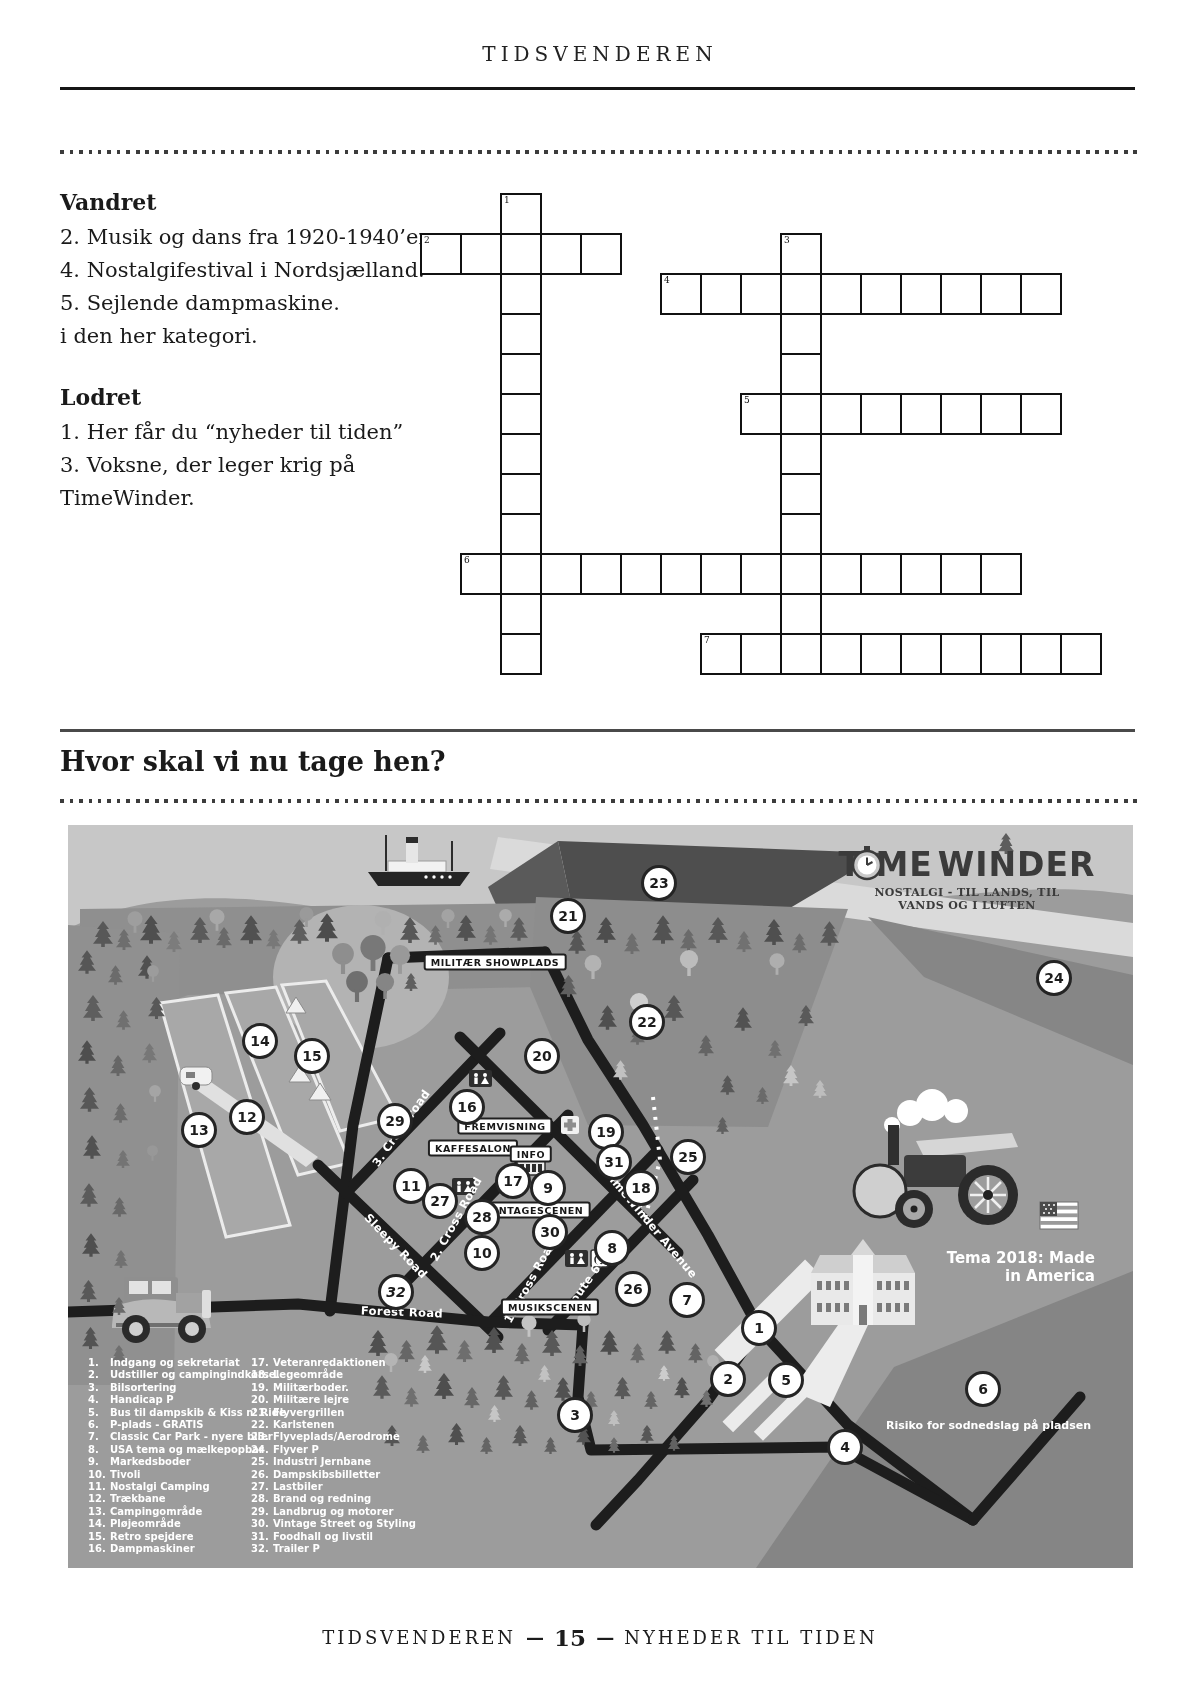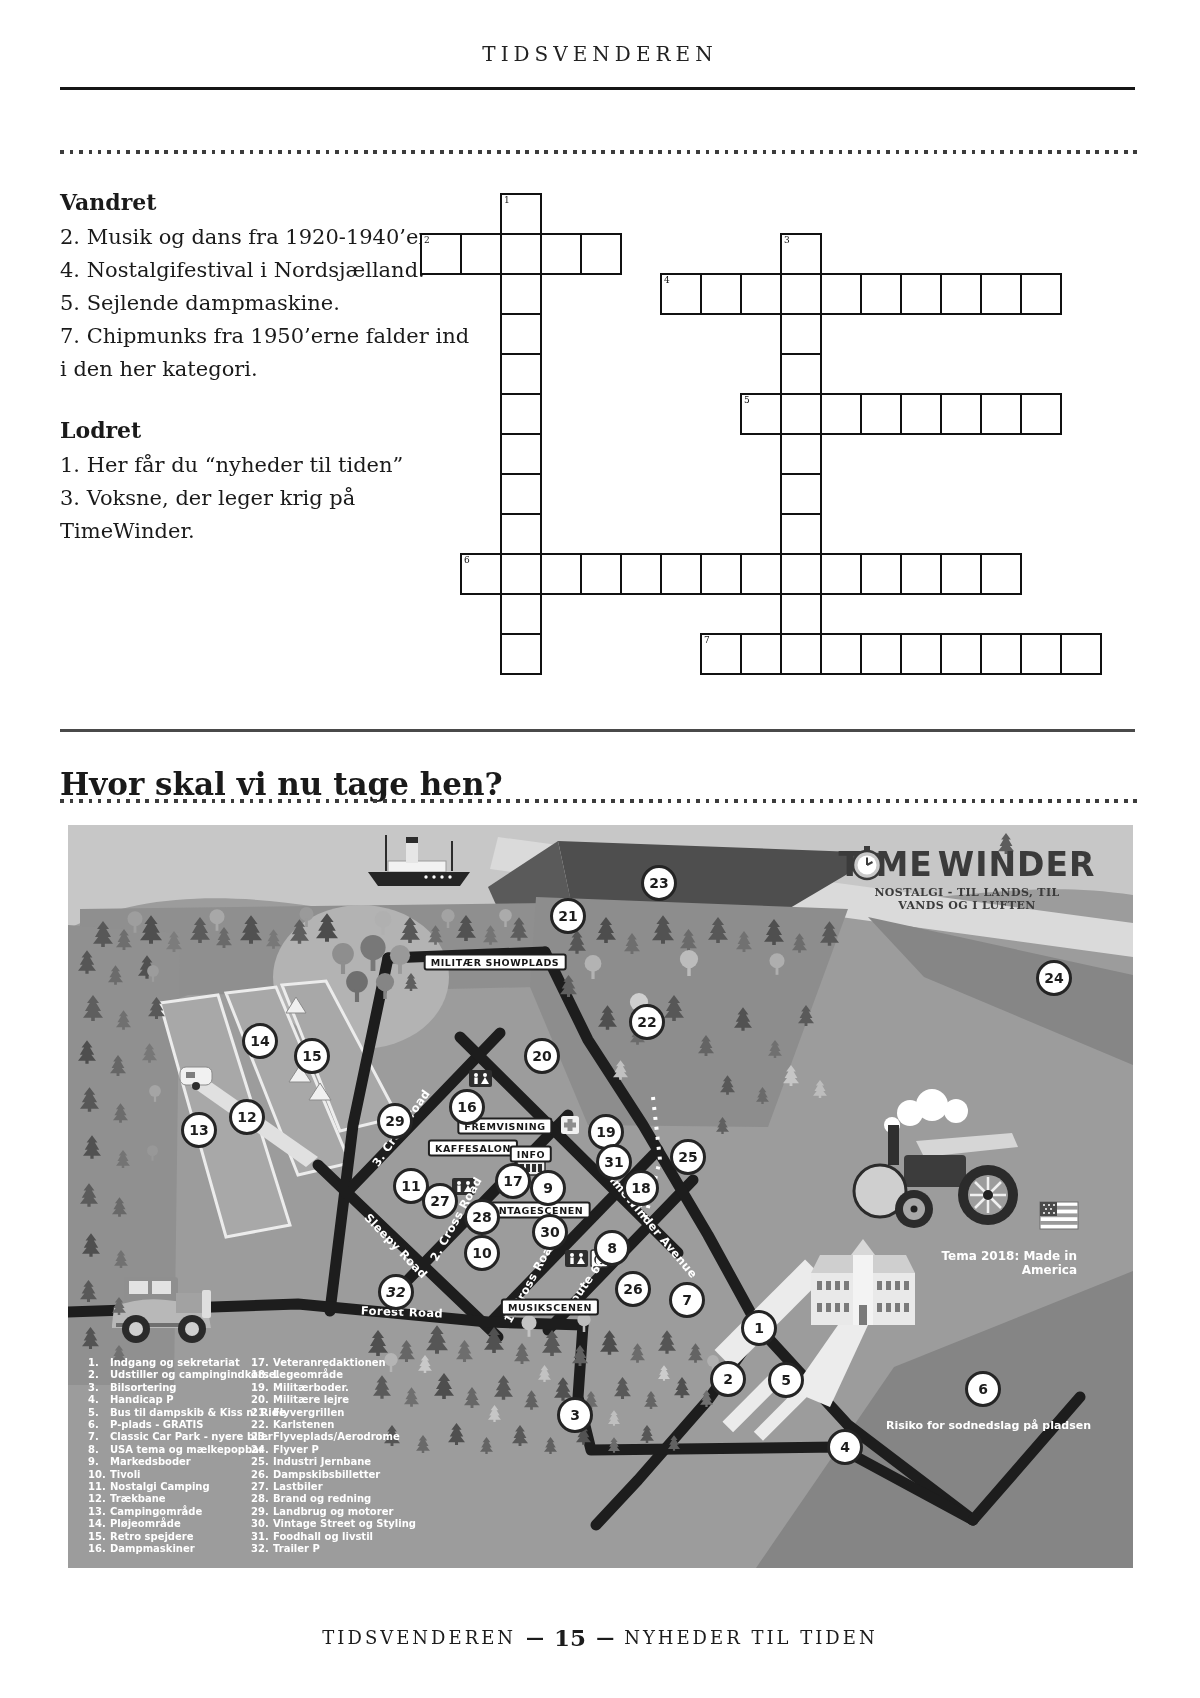--- a/index.html
+++ b/index.html
@@ -6,21 +6,21 @@
   .page{position:relative;width:1200px;height:1698px;background:#ffffff;overflow:hidden;
         font-family:"DejaVu Serif",serif;color:#1a1a1a;}
   .masthead{position:absolute;top:42px;left:0;width:100%;text-align:center;
             font-size:20px;letter-spacing:5px;color:#222;}
   .topline{position:absolute;top:87px;left:60px;width:1075px;height:3px;background:#161616;}
   .h1{position:absolute;left:60px;top:106px;font-size:27px;font-weight:bold;letter-spacing:.2px;}
   .dotted{position:absolute;left:60px;width:1078px;height:4px;
           background:repeating-linear-gradient(90deg,#3c3c3c 0 3.5px,transparent 3.5px 9.5px);}
   #dots1{top:150px;} #dots2{top:799px;}
   .divider2{position:absolute;top:729px;left:60px;width:1075px;height:3px;background:#4a4a4a;}
-  .h2{position:absolute;left:60px;top:746px;font-size:31px;font-weight:bold;margin-top:20px;}
+  .h2{position:absolute;left:60px;top:746px;font-size:27px;font-weight:bold;}
   
   #clues{position:absolute;left:60px;top:186px;width:410px;font-size:21px;line-height:33px;}
   .clue-head{font-weight:bold;font-size:22px;margin:0 0 2px 0;}
   .clue-gap{height:28px;}
   
   #xw{position:absolute;left:420px;top:193px;width:690px;height:490px;}
   .xcell{position:absolute;width:42px;height:42px;box-sizing:border-box;
          border:2px solid #111;background:#fff;}
   .xnum{position:absolute;font-family:"DejaVu Serif",serif;font-size:9px;color:#111;z-index:3;}
   
@@ -38,22 +38,22 @@
           font-size:14px;color:#1c1c1c;z-index:6;}
   .legend{position:absolute;color:#fff;font-family:"DejaVu Sans",sans-serif;font-weight:600;
           font-size:10px;z-index:5;}
   #legend1{left:20px;top:532px;} #legend2{left:183px;top:532px;}
   .li{display:flex;line-height:12.4px;}
   .li .n{width:22px;flex:none;}
   #logo{position:absolute;left:783px;top:20px;width:232px;text-align:center;z-index:5;color:#3b3b3b;}
   #logo .row{display:flex;align-items:center;justify-content:center;gap:5px;
              font-family:"DejaVu Sans",sans-serif;font-weight:bold;font-size:33px;letter-spacing:1px;}
   #logo .sub{font-family:"DejaVu Serif",serif;font-weight:bold;font-size:11px;letter-spacing:.4px;margin-top:2px;}
-  #tema{position:absolute;left:842px;top:424px;width:167px;text-align:right;color:#fff;
-        font-family:"DejaVu Sans",sans-serif;font-weight:bold;font-size:12px;z-index:5;}
+  #tema{position:absolute;left:860px;top:424px;width:167px;text-align:right;color:#fff;
+        font-family:"DejaVu Sans",sans-serif;font-weight:bold;font-size:15px;z-index:5;}
   #risiko{position:absolute;left:818px;top:594px;color:#fff;font-family:"DejaVu Sans",sans-serif;
         font-weight:bold;font-size:11px;z-index:5;}
   
   .footer{position:absolute;top:1624px;left:0;width:100%;display:flex;justify-content:center;
           align-items:center;gap:10px;font-size:18px;letter-spacing:3px;color:#1c1c1c;}
   .footer .pn{font-size:23px;font-weight:bold;letter-spacing:0;}
   .footer .dash{font-weight:bold;letter-spacing:0;}
 </style>
 </head>
 <body>
@@ -64,21 +64,20 @@
   <div class="topline"></div>
 
   <div class="dotted" id="dots1"></div>
 
   <div id="clues">
     <div class="clue-head">Vandret</div>
     <div id="across-clues">
         <div>2. Musik og dans fra 1920-1940’erne</div>
         <div>4. Nostalgifestival i Nordsjælland.</div>
         <div>5. Sejlende dampmaskine.</div>
-        <div>7. Chipmunks fra 1950’erne falder ind</div>
         <div>i den her kategori.</div>
       </div>
     <div class="clue-gap"></div>
     <div class="clue-head">Lodret</div>
     <div id="down-clues">
         <div>1. Her får du “nyheder til tiden”</div>
         <div>3. Voksne, der leger krig på</div>
         <div>TimeWinder.</div>
       </div>
   </div>

